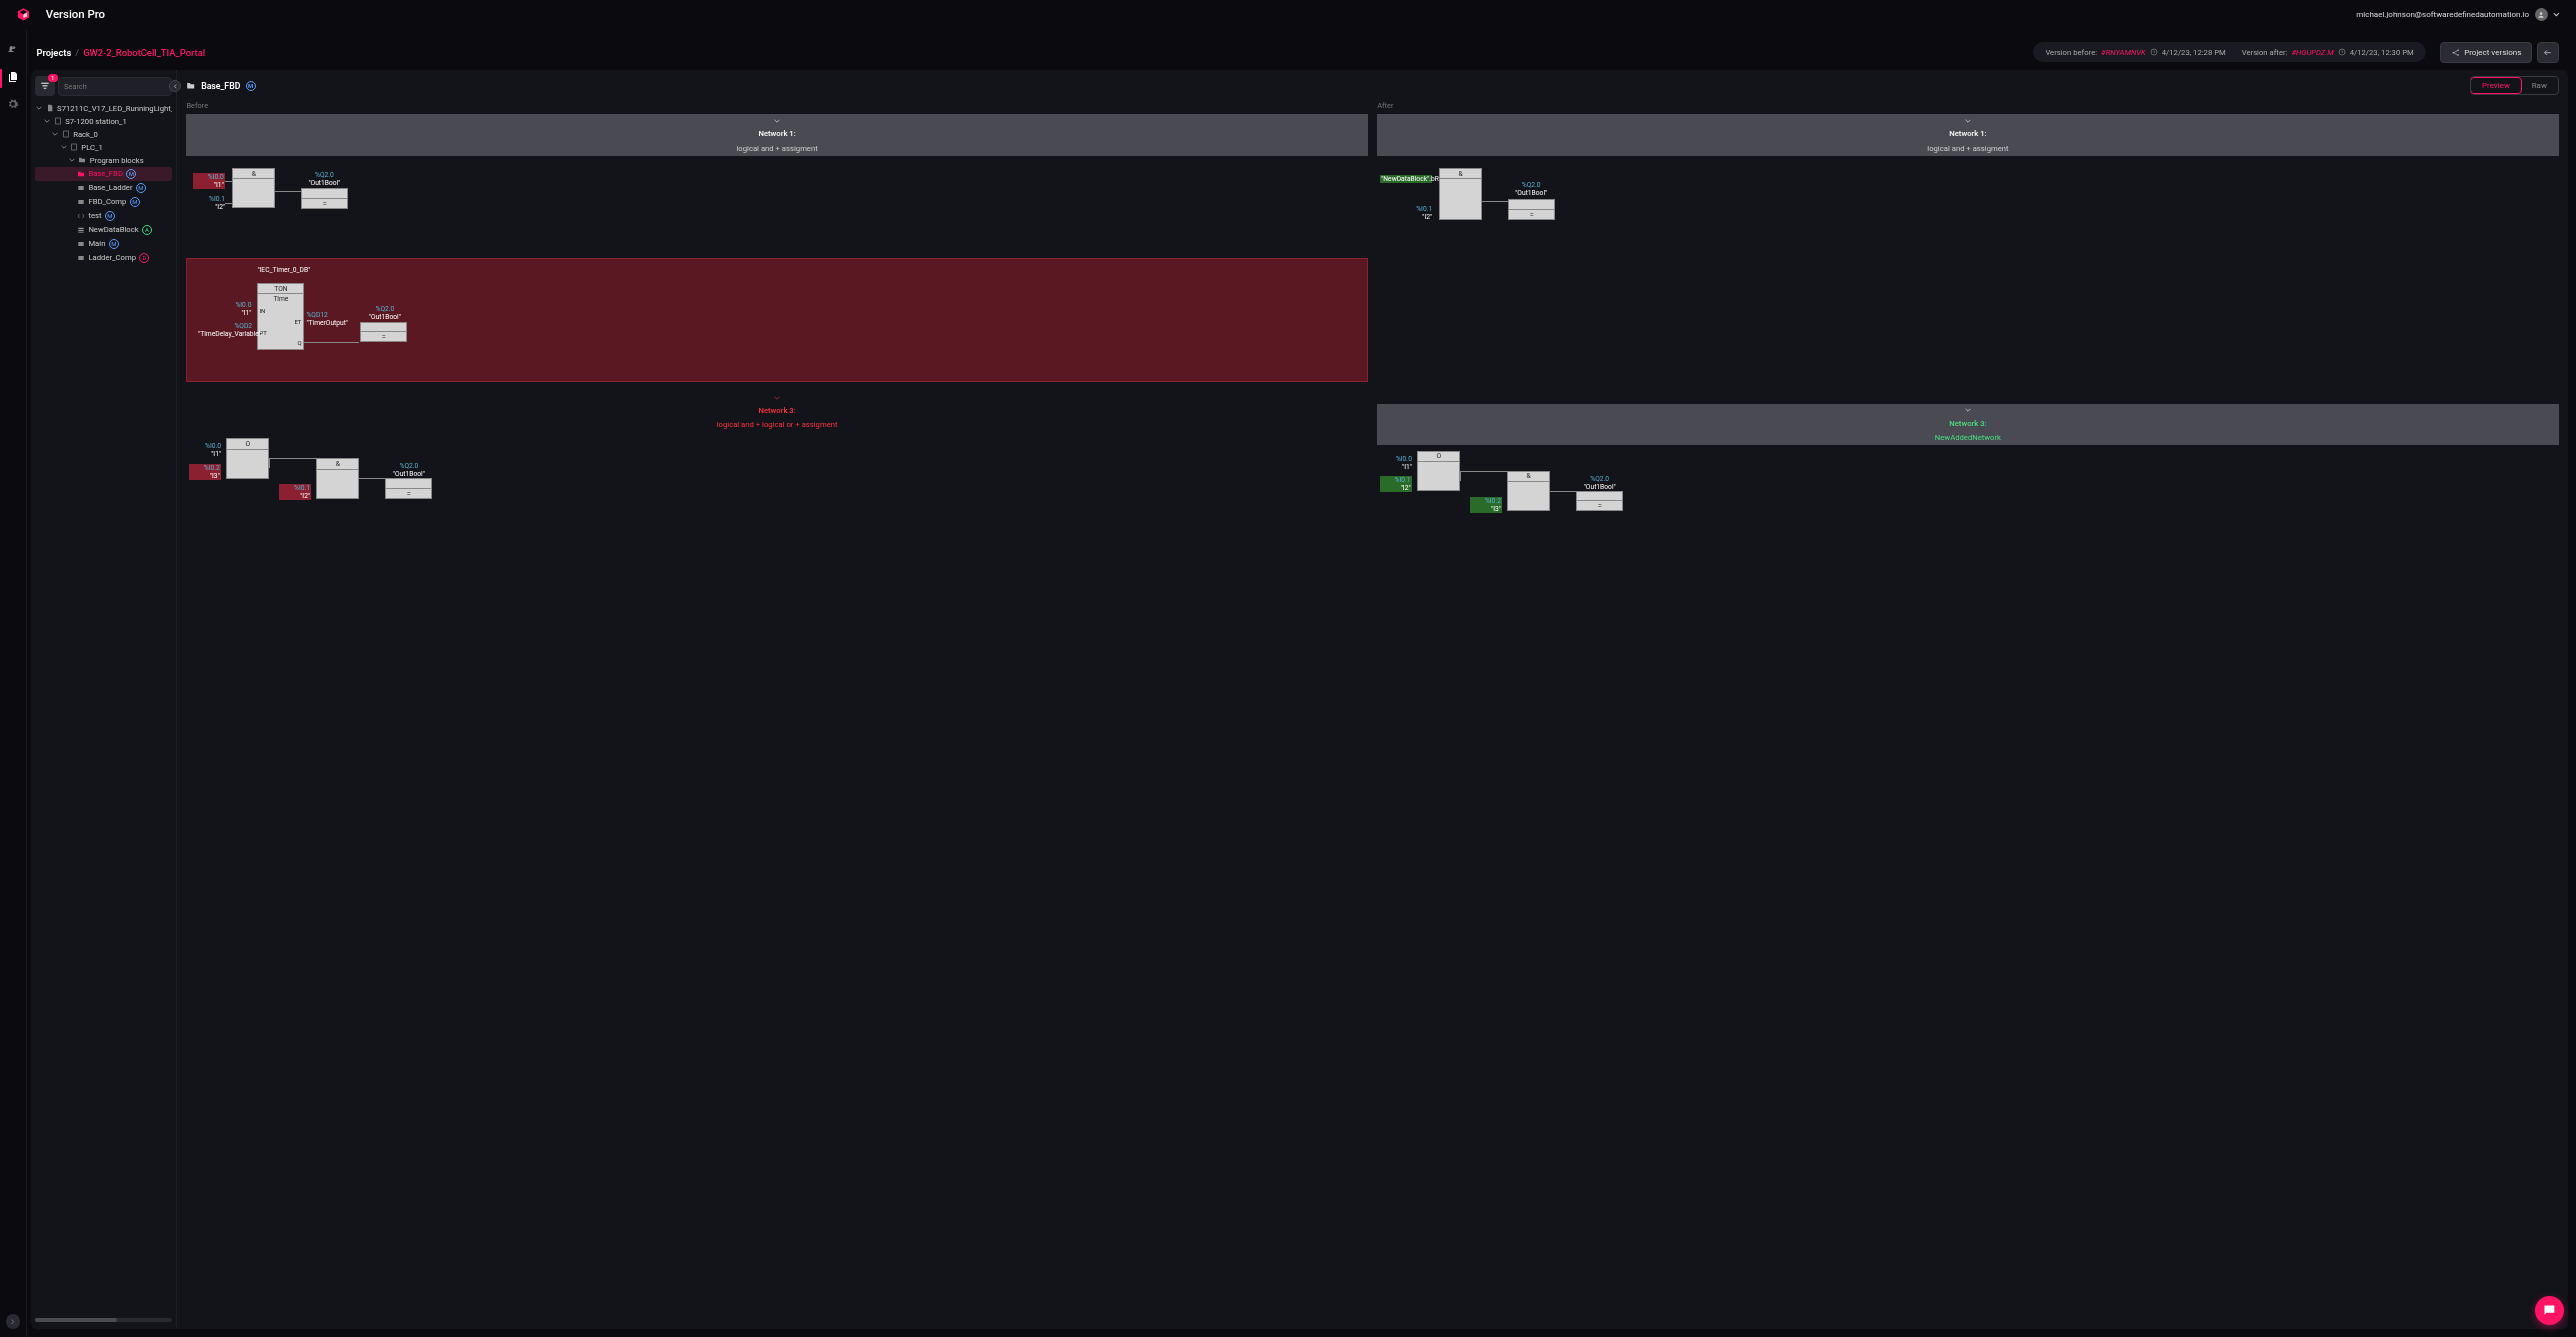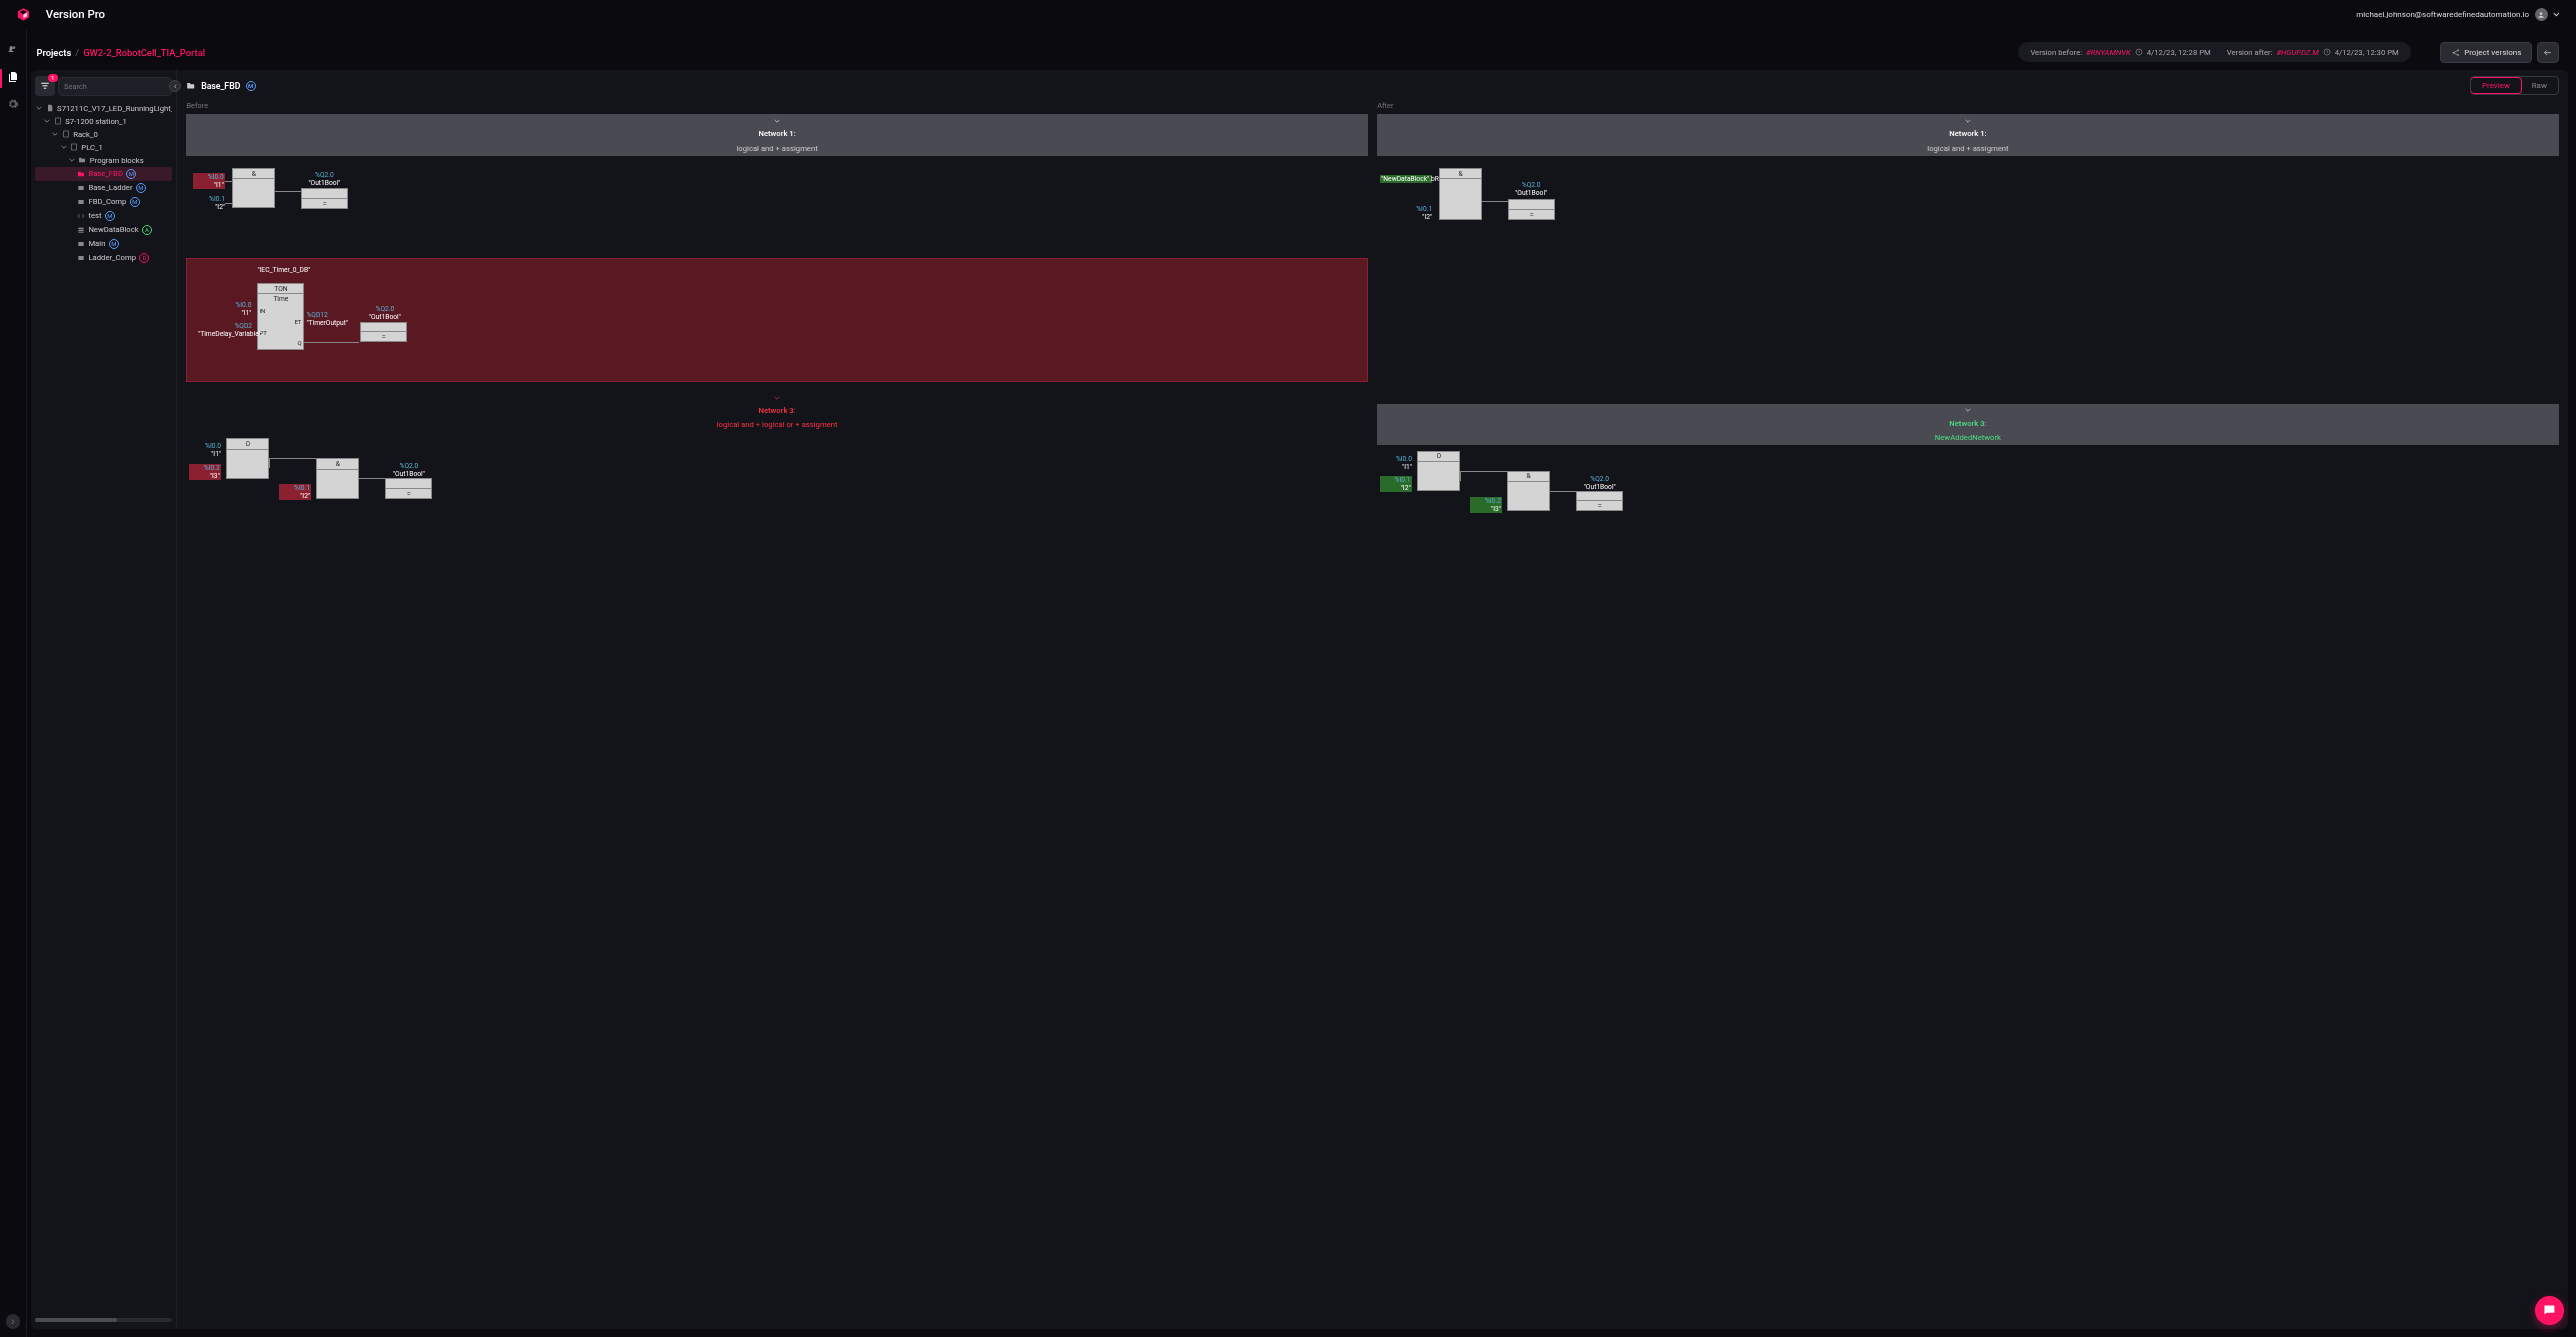--- a/index.html
+++ b/index.html
@@ -19,21 +19,21 @@
 .main { display:flex; flex:1; min-height:0; }
 .rail { width:27px; background:#0a0a0f; border-right:0.7px solid #1a1a22; display:flex; flex-direction:column; align-items:center; padding-top:12px; gap:16px; position:relative;}
 .rail-icon { width:12px;height:12px; color:#888; cursor:pointer; }
 .rail-icon.active { color:#fff; }
 .rail-active-bar { position:absolute; left:0; top:39px; width:2px; height:19px; background:#ff1464; border-radius:0 1.3px 1.3px 0;}
 .rail-bottom { margin-top:auto; margin-bottom:8px; width:14.8px;height:14.8px;border-radius:50%;background:#2a2a32;display:flex;align-items:center;justify-content:center;cursor:pointer; }
 
 .content { flex:1; display:flex; flex-direction:column; min-width:0; padding:8px 8px 8px 0;}
 
 
-.metabar { display:flex; align-items:center; padding:4px 9.4px 6.7px 9.4px; gap:23px;text-align:right; }
+.metabar { display:flex; align-items:center; padding:4px 9.4px 6.7px 9.4px; gap:8px;text-align:right; }
 .crumbs { display:flex; align-items:center; gap:4px; font-size:9.4px; }
 .crumb-root { color:#fff; font-weight:600; }
 .crumb-sep { color:#666; }
 .crumb-cur { color:#ff1464; font-weight:500; }
 .version-pill-group { margin-left:auto; display:flex; align-items:center; gap:0; background:#1a1a22; border-radius:12px; padding:2.7px 4px;}
 .version-seg { display:flex; align-items:center; gap:4px; padding:2.7px 8px; font-size:7.7px; color:#aaa;}
 .version-hash { color:#ff1464; font-style:italic; }
 .version-clock { width:8px;height:8px; }
 .meta-buttons { display:flex; gap:5.4px; margin-left:6.7px;}
 .btn { background:#2a2a32; border:0.7px solid #3a3a42; color:#ddd; padding:4px 9.4px; border-radius:4px; font-size:8px; cursor:pointer; display:flex;align-items:center;gap:4px;}

